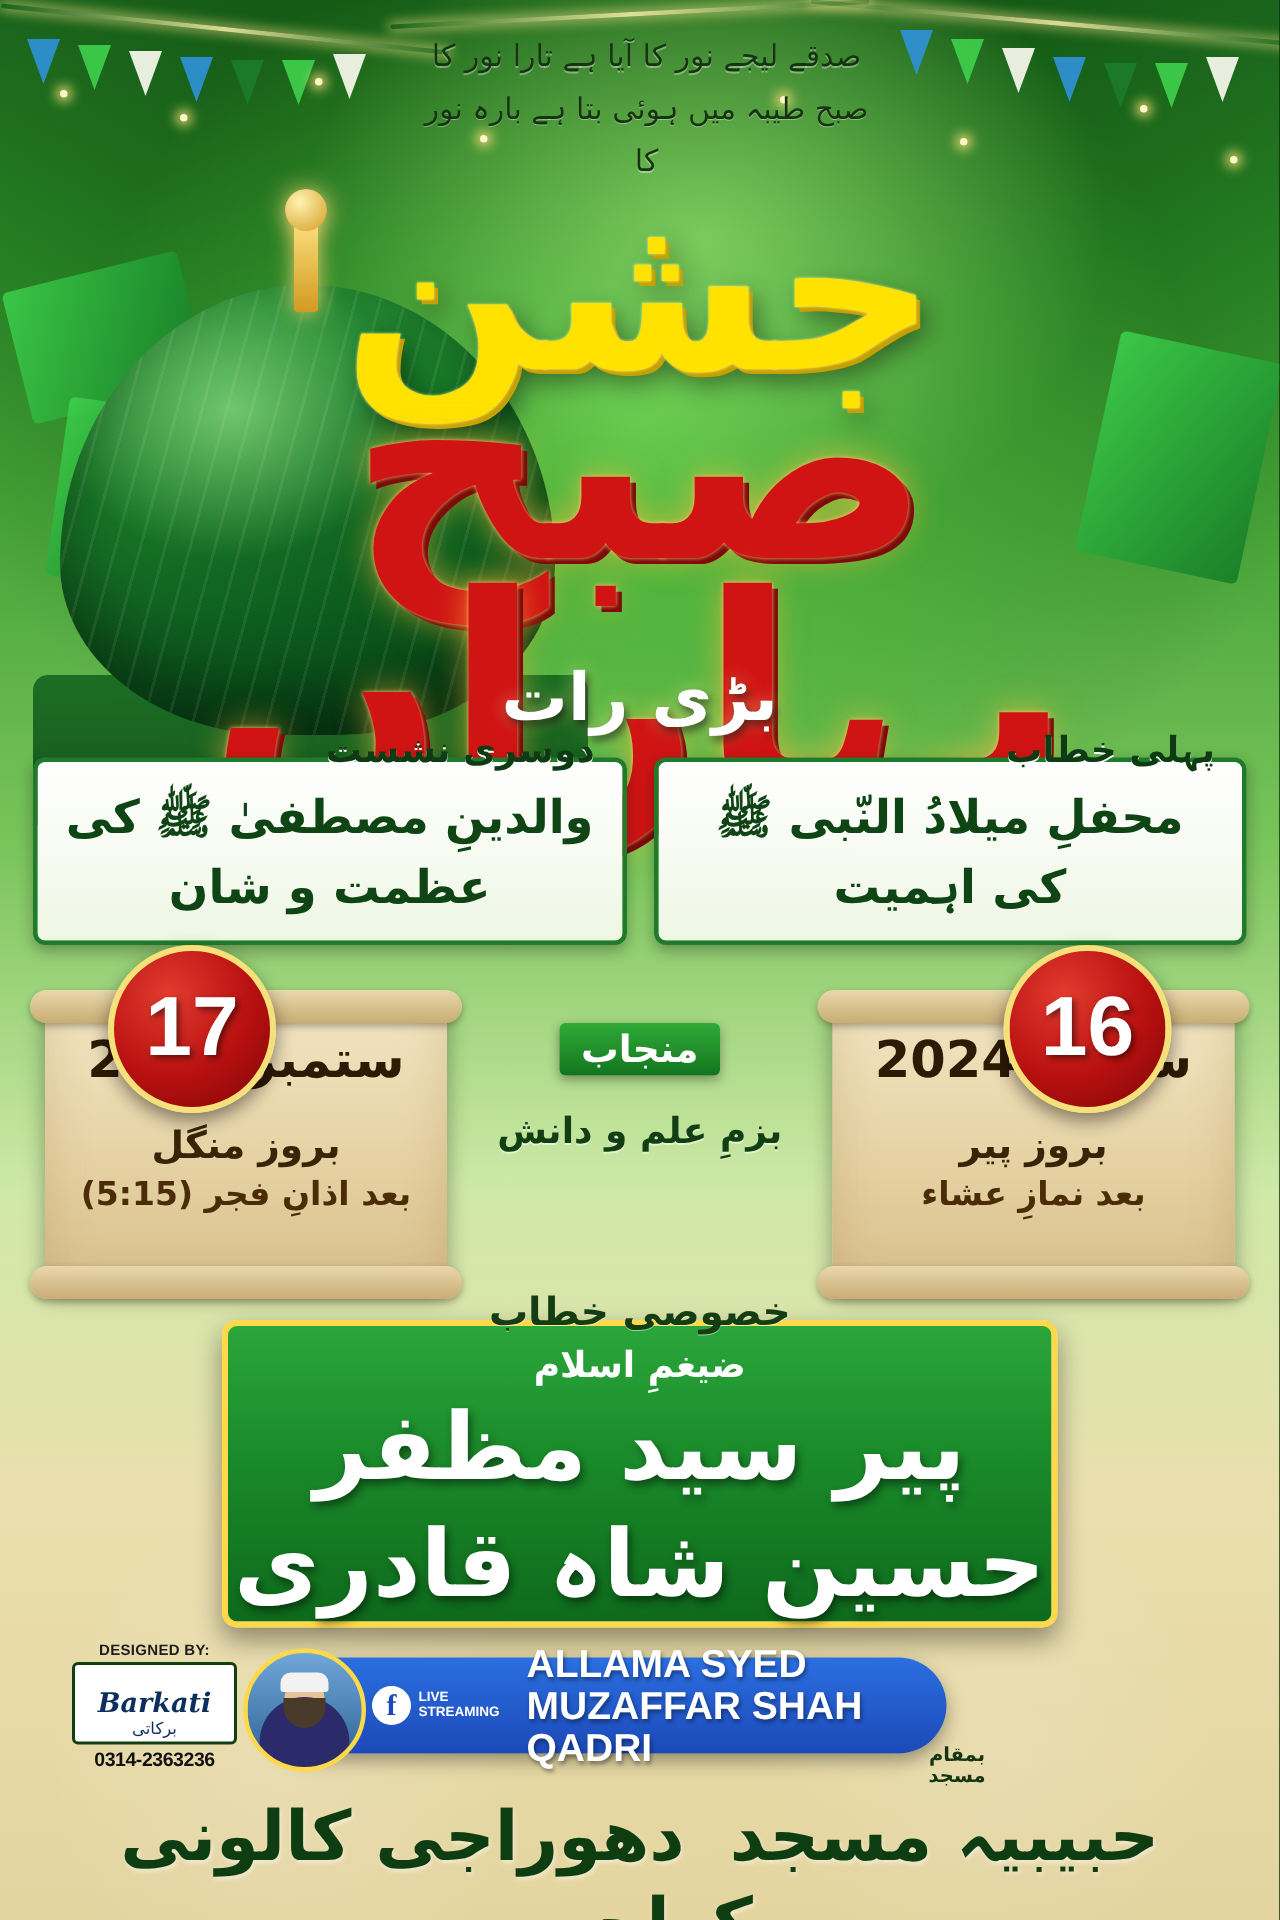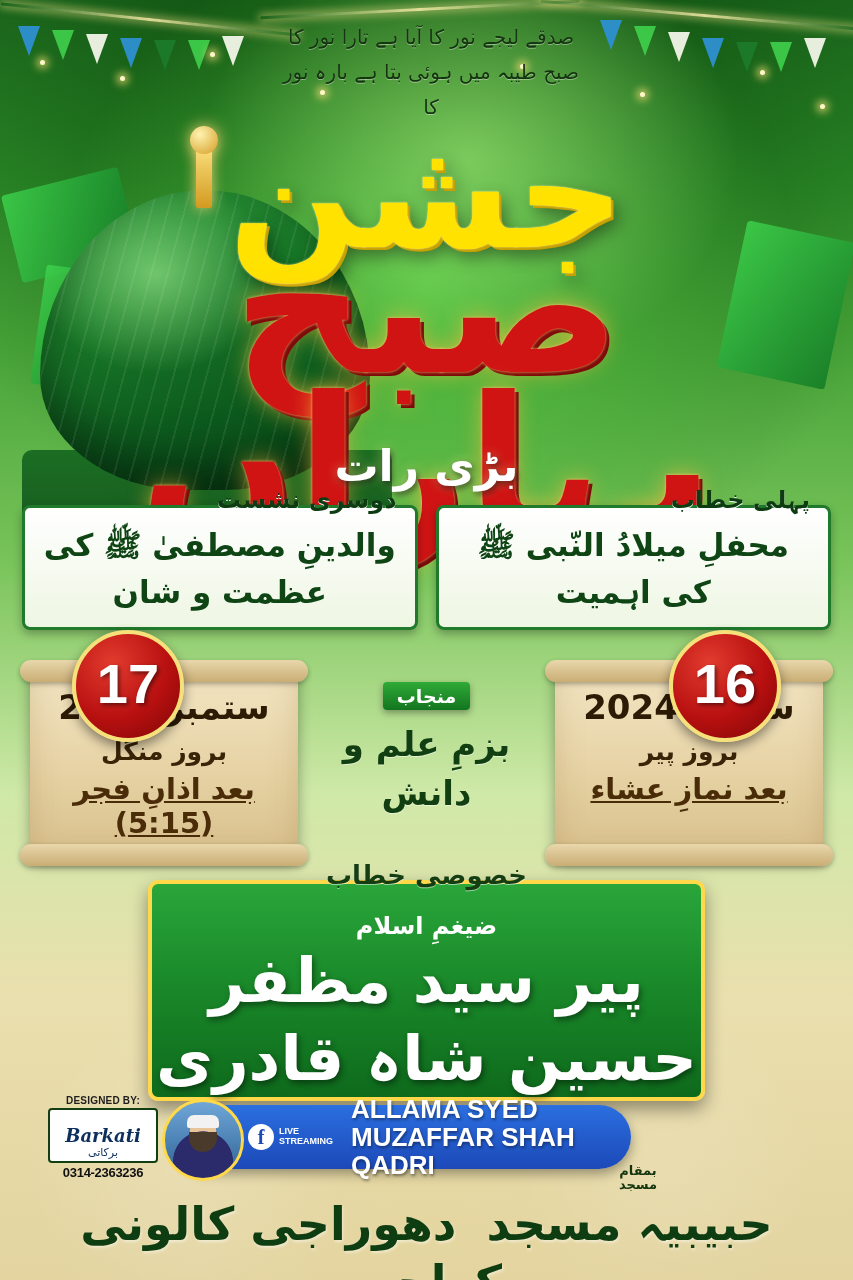--- a/index.html
+++ b/index.html
@@ -263,29 +263,28 @@
   }
   .scroll-date {
     font-size: 34px;
     font-weight: bold;
     line-height: 1.25;
     color: #2d1b05;
   }
   .scroll-day {
     font-size: 25px;
     font-weight: bold;
-    margin-top: 8px;
+    margin-top: 20px;
     color: #3a2408;
   }
   .scroll-time {
-    font-size: 29px;
+    font-size: 22px;
     font-weight: bold;
     margin-top: 6px;
     color: #4a2c09;
-    text-decoration: underline;
   }
   .daybadge {
     position: absolute;
     top: 0;
     width: 104px; height: 104px;
     border-radius: 50%;
     background: radial-gradient(circle at 35% 28%, #e23b2e 0%, #b81010 55%, #7d0606 100%);
     border: 4px solid #f6e07a;
     box-shadow: 0 5px 12px rgba(0,0,0,0.45);
     color: #ffffff;
@@ -305,48 +304,48 @@
     top: 52px;
     width: 200px;
     text-align: center;
     direction: rtl;
     font-family: "DejaVu Sans", sans-serif;
   }
   .center-note .tag {
     display: inline-block;
     background: linear-gradient(180deg, #2faa37, #13751f);
     color: #ffffff;
-    font-size: 19px;
+    font-size: 25px;
     font-weight: bold;
     padding: 3px 14px;
     border-radius: 4px;
     box-shadow: 0 3px 7px rgba(0,0,0,0.35);
   }
   .center-note .big {
-    margin-top: 10px;
-    font-size: 34px;
+    margin-top: 20px;
+    font-size: 24px;
     font-weight: bold;
     color: #123f12;
     line-height: 1.45;
     text-shadow: 0 1px 0 rgba(255,255,255,0.5);
   }
   
   .speaker-panel {
     position: absolute;
     left: 148px;
     right: 148px;
     top: 880px;
     height: 185px;
     background: linear-gradient(180deg, #2aa63a 0%, #1a8a2a 45%, #0e6a1c 100%);
     border: 4px solid #ffd94a;
     border-radius: 10px;
     box-shadow: 0 8px 18px rgba(0,0,0,0.4);
     text-align: center;
     direction: rtl;
-    padding-top: 28px;
+    padding-top: 12px;
   }
   .speaker-panel .khitab {
     position: absolute;
     top: -24px;
     left: 0; right: 0;
     font-family: "DejaVu Sans", sans-serif;
     font-size: 26px;
     font-weight: bold;
     color: #143d12;
     text-shadow: 0 1px 0 rgba(255,255,255,0.5);

